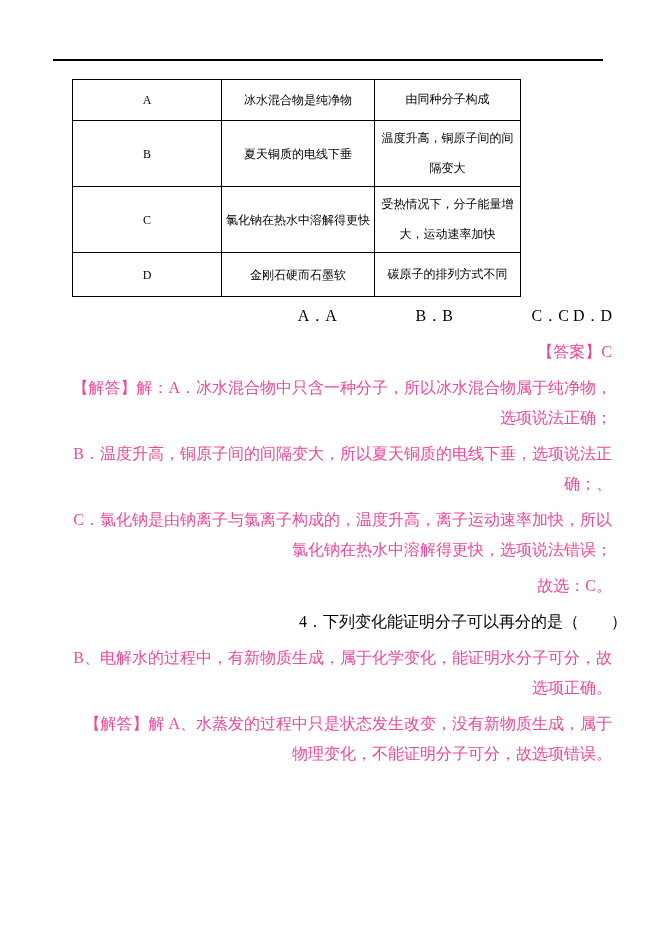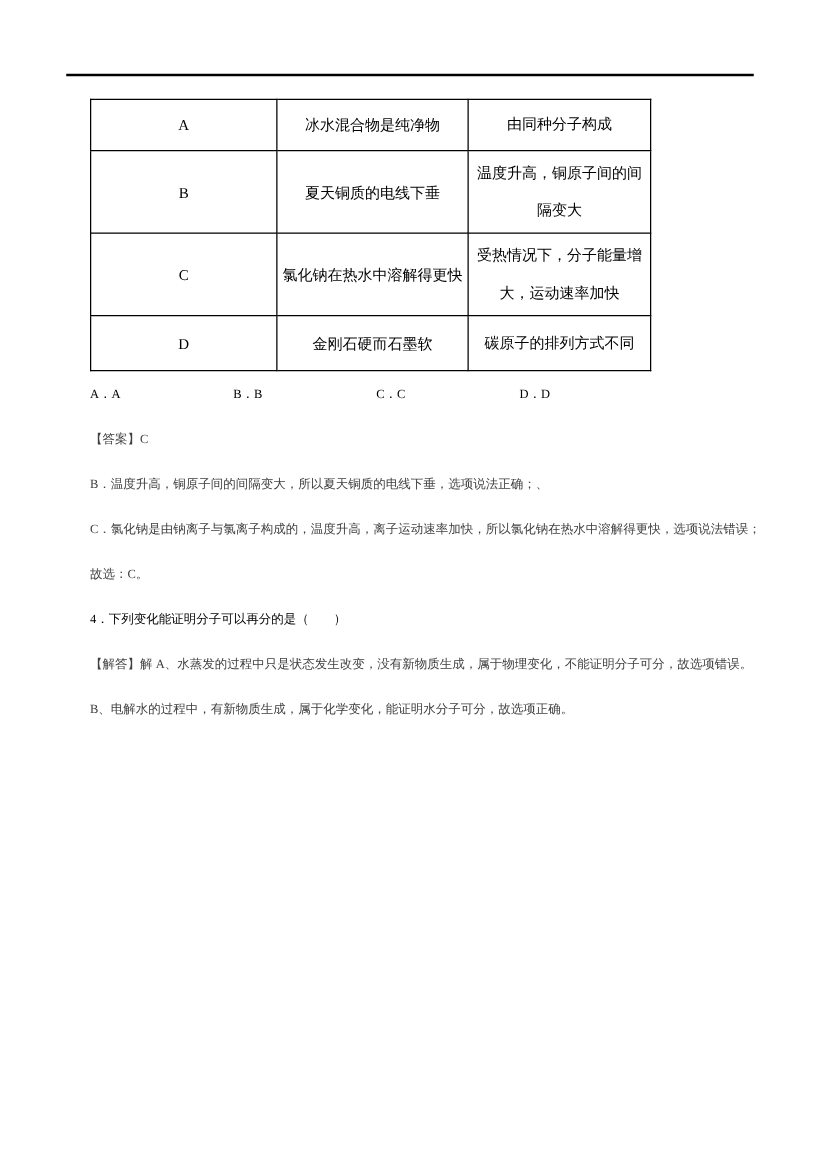--- a/index.html
+++ b/index.html
@@ -41,29 +41,30 @@
   td.c-stmt { width: 148px; }
   td.c-expl { width: 141px; font-family: Liberation Mono, monospace; }
   tr.r-a td { height: 40px; }
   tr.r-b td { height: 65px; margin-top: 16px; }
   tr.r-c td { height: 65px; }
   tr.r-d td { height: 43px; }
 
   .line {
     margin: 0 0 6px 72px;
     width: 540px;
-    font-size: 10px;
+    font-size: 16px;
     line-height: 30px;
+    text-align: right;
   }
   .choices-row { margin-top: 4px; }
   .choice { display: inline-block; width: 112px; }
   .choice:last-child { width: auto; }
   .choices-q4 .choice { width: 106px; }
   .stem { width: 555px; }
-  .red { color: #404040; }
+  .red { color: #ec4899; }
   .oneline { white-space: nowrap; }
 </style>
 </head>
 <body>
 
 <div class="page">
 
   <div class="top-divider"></div>
 
   <table class="q-table">
@@ -92,23 +93,24 @@
     </table>
 
   <p class="line choices-row">
     <span class="choice">A．A</span>
     <span class="choice">B．B</span>
     <span class="choice">C．C</span>
     <span class="choice">D．D</span>
   </p>
 
   <p class="line red">【答案】C</p>
+  <p class="line red">【解答】解：A．冰水混合物中只含一种分子，所以冰水混合物属于纯净物，选项说法正确；</p>
   <p class="line red">B．温度升高，铜原子间的间隔变大，所以夏天铜质的电线下垂，选项说法正确；、</p>
   <p class="line red">C．氯化钠是由钠离子与氯离子构成的，温度升高，离子运动速率加快，所以氯化钠在热水中溶解得更快，选项说法错误；</p>
   <p class="line red">故选：C。</p>
 
   <p class="line stem">4．下列变化能证明分子可以再分的是（　　）</p>
 
 
+  <p class="line red">B、电解水的过程中，有新物质生成，属于化学变化，能证明水分子可分，故选项正确。</p>
   <p class="line red">【解答】解 A、水蒸发的过程中只是状态发生改变，没有新物质生成，属于物理变化，不能证明分子可分，故选项错误。</p>
-  <p class="line red">B、电解水的过程中，有新物质生成，属于化学变化，能证明水分子可分，故选项正确。</p>
 
 </div>
 
 </body></html>

